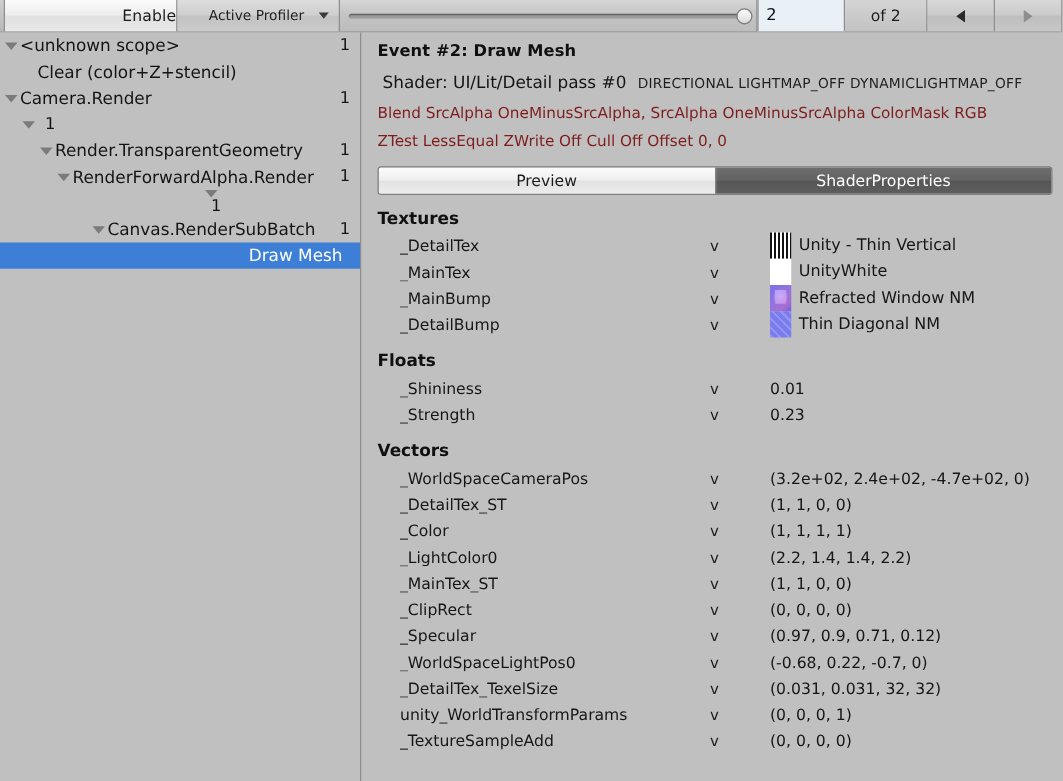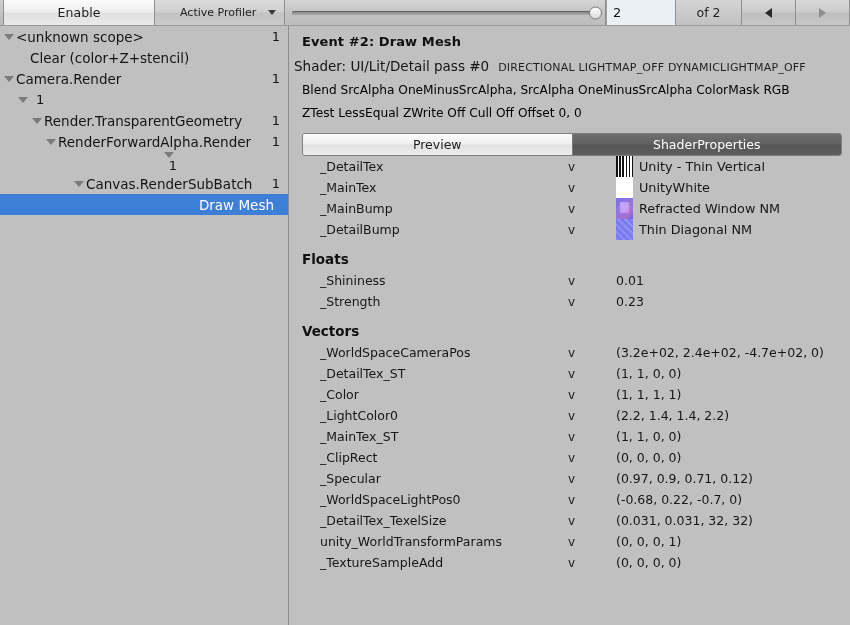--- a/index.html
+++ b/index.html
@@ -26,25 +26,25 @@
     border-bottom: 1px solid #9a9a9a;
     display: flex; align-items: stretch;
   }
   .tb-edge {
     width: 4px; height: 100%;
     background: linear-gradient(to bottom, #cfcfcf, #b9b9b9);
     border-right: 1px solid #8f8f8f;
     box-sizing: border-box;
   }
   .enable-btn {
-    width: 151px; height: 100%;
+    width: 138px; height: 100%;
     box-sizing: border-box;
     background: linear-gradient(to bottom, #fbfbfb 0%, #ededed 48%, #e0e0e0 52%, #e9e9e9 100%);
     border-right: 1px solid #8f8f8f;
-    display: flex; align-items: center; justify-content: center;
+    display: flex; align-items: center; justify-content: flex-end;
     font-size: 12.5px; color: #1d1d1d;
     letter-spacing: .1px;
   }
   .profiler-dd {
     width: 130px; height: 100%;
     box-sizing: border-box;
     background: linear-gradient(to bottom, #dcdcdc 0%, #cfcfcf 48%, #c2c2c2 52%, #cbcbcb 100%);
     border-right: 1px solid #8f8f8f;
     display: flex; align-items: center;
     padding: 0 6px 0 25px;
@@ -171,30 +171,30 @@
     overflow: hidden;
     box-sizing: border-box;
   }
   .event-title {
     font-size: 13px; font-weight: bold; color: #101010;
     padding: 8px 0 0 12px;
     letter-spacing: .1px;
   }
   .shader-line {
     display: flex; align-items: baseline;
-    padding: 9px 0 0 4px;
+    padding: 9px 0 0 16px;
     white-space: nowrap;
   }
   .shader-line .sh-main { font-size: 13.5px; color: #141414; }
   .shader-line .sh-kw {
     font-size: 11px; color: #1f1f1f;
     margin-left: 9px; letter-spacing: .2px;
   }
   .state-line {
-    font-size: 12.2px; color: #000000;
+    font-size: 12.2px; color: #7f1d1d;
     padding: 9px 0 0 12px;
     white-space: nowrap;
   }
 
   
   .tabs {
     margin: 13px 8px 0 12px;
     height: 23px;
     display: flex;
     border: 1px solid #7e7e7e;
@@ -385,20 +385,21 @@
     <div class="tabs" id="tabs">
         <div class="tab inactive">
           <span>Preview</span>
         </div>
         <div class="tab active">
           <span>ShaderProperties</span>
         </div>
       </div>
 
     <div id="sections">
+        <div class="sec-head">Textures</div>
         <div class="prop-row">
           <span class="prop-name">_DetailTex</span>
           <span class="prop-vmark">v</span>
           <span class="tex-cell">
             <span class="thumb stripes-vert"></span>
             <span class="tex-label">Unity - Thin Vertical</span>
           </span>
         </div>
         <div class="prop-row">
           <span class="prop-name">_MainTex</span>

